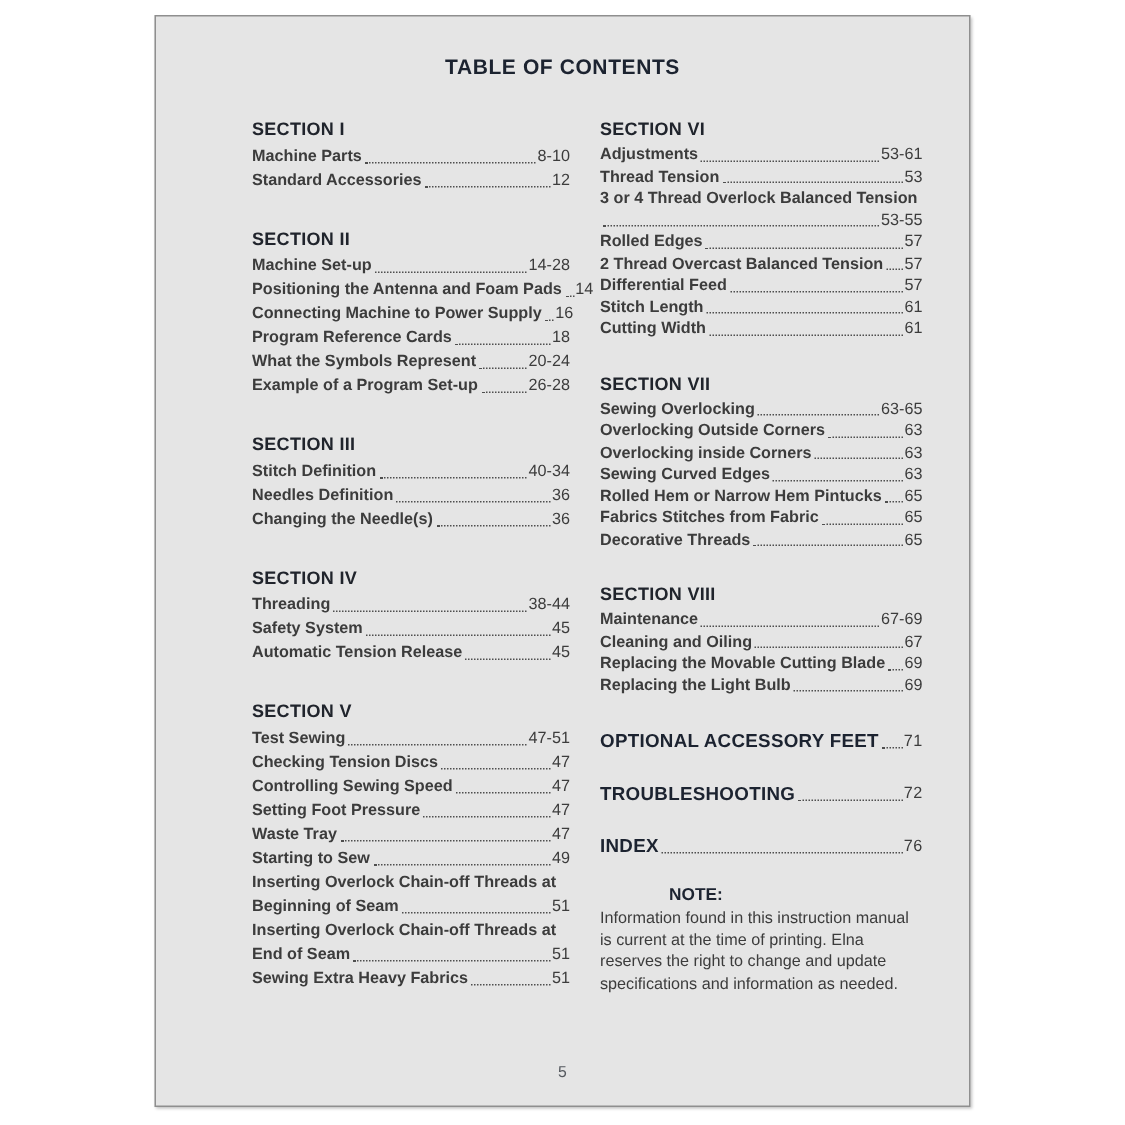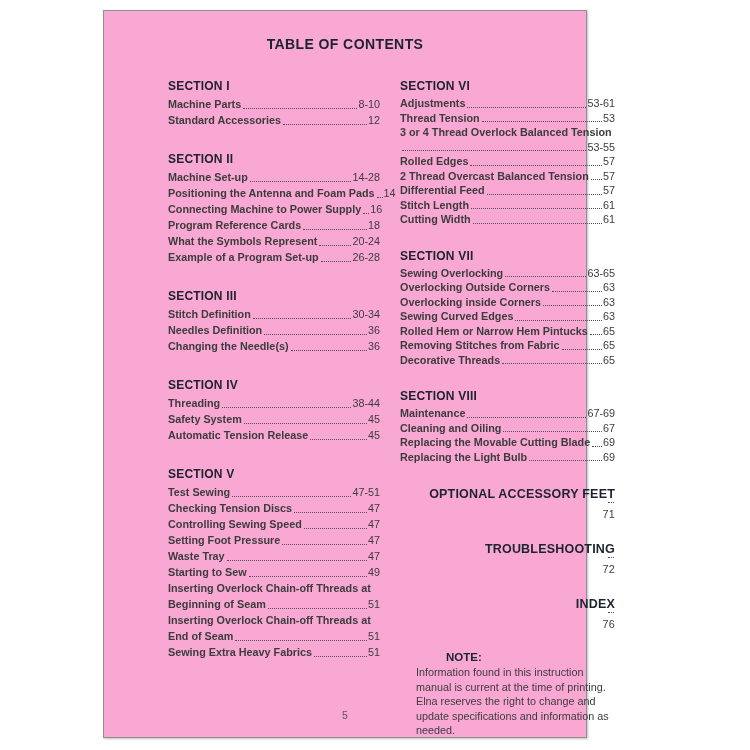--- a/index.html
+++ b/index.html
@@ -12,24 +12,24 @@
     position: relative;
     width: 750px;
     height: 750px;
     background: #ffffff;
     overflow: hidden;
   }
   .sheet {
     position: absolute;
     left: 103px;
     top: 10px;
-    width: 484px;
+    width: 544px;
     height: 728px;
     box-sizing: border-box;
-    background: #f9a8d4;
+    background: #e5e5e5;
     border: 1px solid #8f8f8f;
     box-shadow: 1px 1px 2px rgba(0,0,0,0.25);
   }
   .doc-title {
     position: absolute;
     top: 25px;
     left: 0;
     right: 0;
     text-align: center;
     font-size: 14px;
@@ -73,37 +73,35 @@
   .toc-page { white-space: nowrap; }
 
   .standalone { margin-top: 2px; }
   .standalone .toc-row {
     font-size: 12.5px;
     font-weight: bold;
     color: #1c2330;
     line-height: 16px;
     margin-bottom: 19px;
     letter-spacing: 0.2px;
-    flex-direction: column;
   }
   .standalone .toc-page { font-size: 10.8px; font-weight: normal; color: #3c3c3c; }
 
   .note { margin-top: 8px; width: 215px; }
   .note-heading {
     font-size: 11.5px;
     font-weight: bold;
     color: #1c2330;
     margin-bottom: 2px;
     margin-left: 46px;
   }
   .note-body {
     font-size: 10.8px;
     color: #3c3c3c;
     line-height: 14.5px;
-    margin-left: 16px;
   }
   .page-number {
     position: absolute;
     bottom: 16px;
     left: 0;
     right: 0;
     text-align: center;
     font-size: 10.5px;
     color: #55595f;
   }
@@ -161,21 +159,21 @@
             <span class="toc-label">Example of a Program Set-up</span>
             <span class="leader"></span>
             <span class="toc-page">26-28</span>
           </div>
         </div>
         <div class="section">
           <div class="section-heading">SECTION III</div>
           <div class="toc-row">
             <span class="toc-label">Stitch Definition</span>
             <span class="leader"></span>
-            <span class="toc-page">30-34</span>
+            <span class="toc-page">40-34</span>
           </div>
           <div class="toc-row">
             <span class="toc-label">Needles Definition</span>
             <span class="leader"></span>
             <span class="toc-page">36</span>
           </div>
           <div class="toc-row">
             <span class="toc-label">Changing the Needle(s)</span>
             <span class="leader"></span>
             <span class="toc-page">36</span>
@@ -324,21 +322,21 @@
             <span class="toc-label">Sewing Curved Edges</span>
             <span class="leader"></span>
             <span class="toc-page">63</span>
           </div>
           <div class="toc-row">
             <span class="toc-label">Rolled Hem or Narrow Hem Pintucks</span>
             <span class="leader"></span>
             <span class="toc-page">65</span>
           </div>
           <div class="toc-row">
-            <span class="toc-label">Removing Stitches from Fabric</span>
+            <span class="toc-label">Fabrics Stitches from Fabric</span>
             <span class="leader"></span>
             <span class="toc-page">65</span>
           </div>
           <div class="toc-row">
             <span class="toc-label">Decorative Threads</span>
             <span class="leader"></span>
             <span class="toc-page">65</span>
           </div>
         </div>
         <div class="section">

